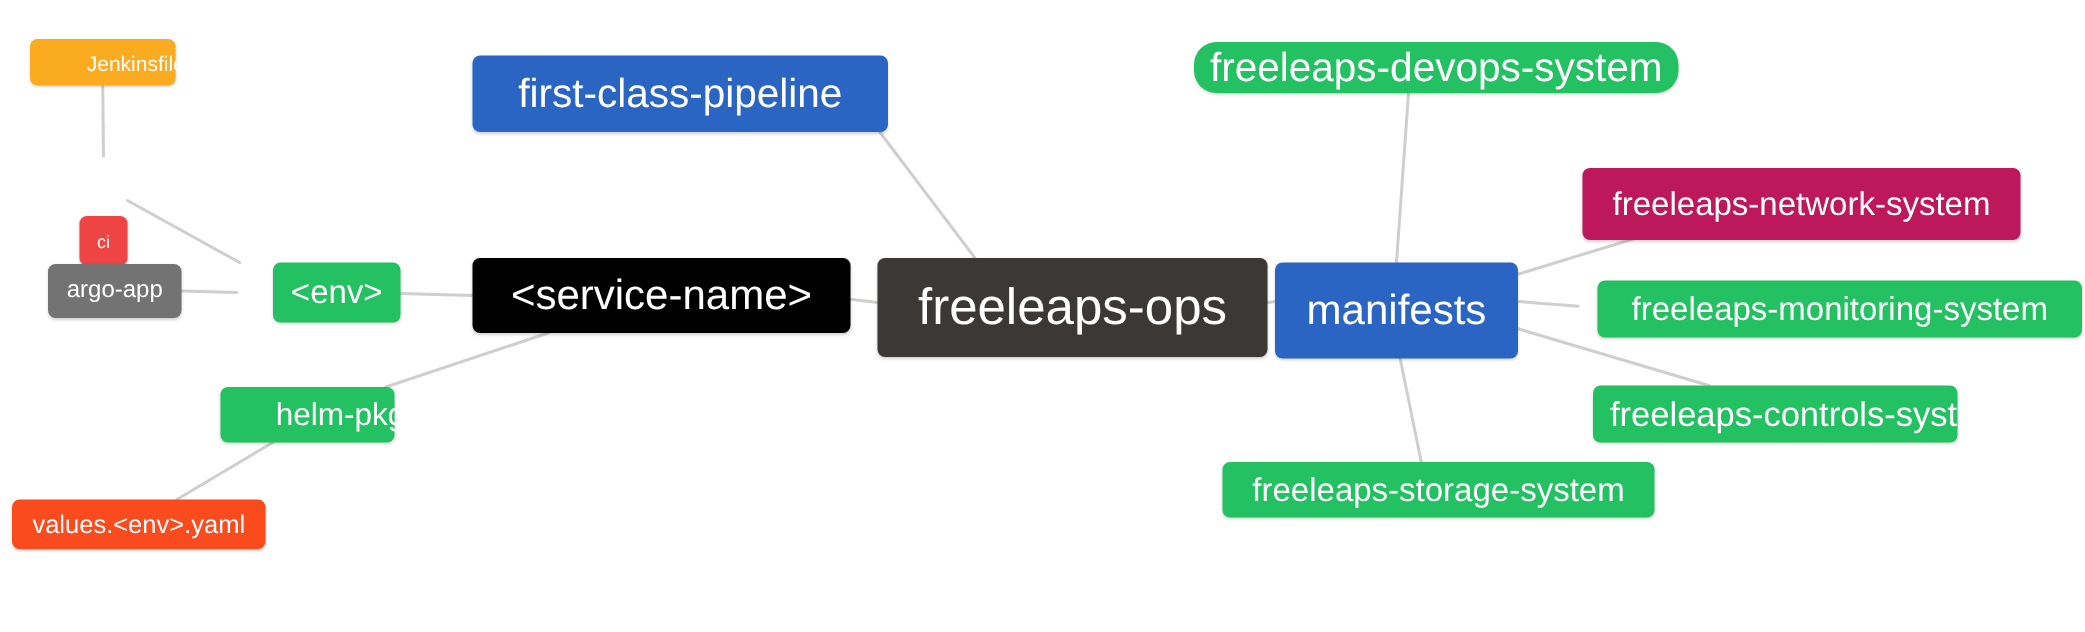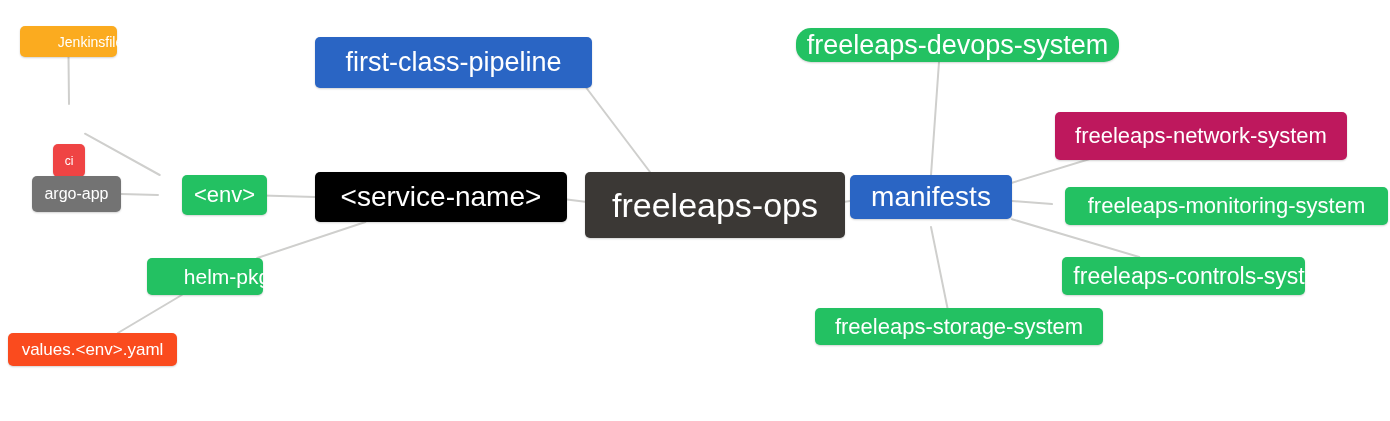--- a/index.html
+++ b/index.html
@@ -59,21 +59,21 @@
       <line x1="845" y1="201.7" x2="850" y2="201"></line>
       <line x1="931" y1="175" x2="939" y2="62"></line>
       <line x1="1012" y1="182.8" x2="1119.24" y2="150"></line>
       <line x1="1012" y1="201" x2="1052" y2="204.1"></line>
       <line x1="1012" y1="219.2" x2="1139.22" y2="257"></line>
       <line x1="931" y1="227" x2="947.48" y2="308"></line>
     </svg>
 <div class="node" style="left: 585px; top: 172px; width: 260px; height: 66px; background: rgb(59, 56, 53); color: rgb(255, 255, 255); font-size: 34px;">freeleaps-ops</div>
     <div class="node" style="left: 315px; top: 37px; width: 277px; height: 51px; background: rgb(42, 101, 196); color: rgb(255, 255, 255); font-size: 27px;">first-class-pipeline</div>
     <div class="node" style="left: 315px; top: 172px; width: 252px; height: 50px; background: #000000; color: rgb(255, 255, 255); font-size: 28px;">&lt;service-name&gt;</div>
-    <div class="node" style="left: 850px; top: 175px; width: 162px; height: 44px; background: rgb(42, 101, 196); color: rgb(255, 255, 255); font-size: 28px;">manifests</div>
+    <div class="node" style="left: 850px; top: 175px; width: 162px; height: 64px; background: rgb(42, 101, 196); color: rgb(255, 255, 255); font-size: 28px;">manifests</div>
     <div class="node" style="left: 158px; top: 175px; width: 85px; height: 40px; background: rgb(35, 193, 98); color: rgb(255, 255, 255); font-size: 22px; margin-left: 24px;">&lt;env&gt;</div>
     <div class="node" style="left: 147px; top: 258px; width: 116px; height: 37px; background: rgb(35, 193, 98); color: rgb(255, 255, 255); font-size: 21px; padding-left: 44px;">helm-pkg</div>
     <div class="node" style="left: 53px; top: 104px; width: 32px; height: 33px; background: #ef4444; color: rgb(255, 255, 255); font-size: 12px; margin-top: 40px;">ci</div>
     <div class="node" style="left: 32px; top: 176px; width: 89px; height: 36px; background: #737373; color: rgb(255, 255, 255); font-size: 16px;">argo-app</div>
     <div class="node" style="left: 8px; top: 333px; width: 169px; height: 33px; background: rgb(250, 75, 30); color: rgb(255, 255, 255); font-size: 17px;">values.&lt;env&gt;.yaml</div>
     <div class="node" style="left: 20px; top: 26px; width: 97px; height: 31px; background: rgb(251, 171, 31); color: rgb(255, 255, 255); font-size: 14px; padding-left: 44px;">Jenkinsfile</div>
     <div class="node" style="left: 796px; top: 28px; width: 323px; height: 34px; background: rgb(35, 193, 98); color: rgb(255, 255, 255); font-size: 27px; border-radius: 15px;">freeleaps-devops-system</div>
     <div class="node" style="left: 1055px; top: 112px; width: 292px; height: 48px; background: #be185d; color: rgb(255, 255, 255); font-size: 22px;">freeleaps-network-system</div>
     <div class="node" style="left: 1052px; top: 187px; width: 323px; height: 38px; background: rgb(35, 193, 98); color: rgb(255, 255, 255); font-size: 22px; margin-left: 13px;">freeleaps-monitoring-system</div>
     <div class="node" style="left: 1062px; top: 257px; width: 243px; height: 38px; background: rgb(35, 193, 98); color: rgb(255, 255, 255); font-size: 23px; padding-left: 43px;">freeleaps-controls-system</div>

